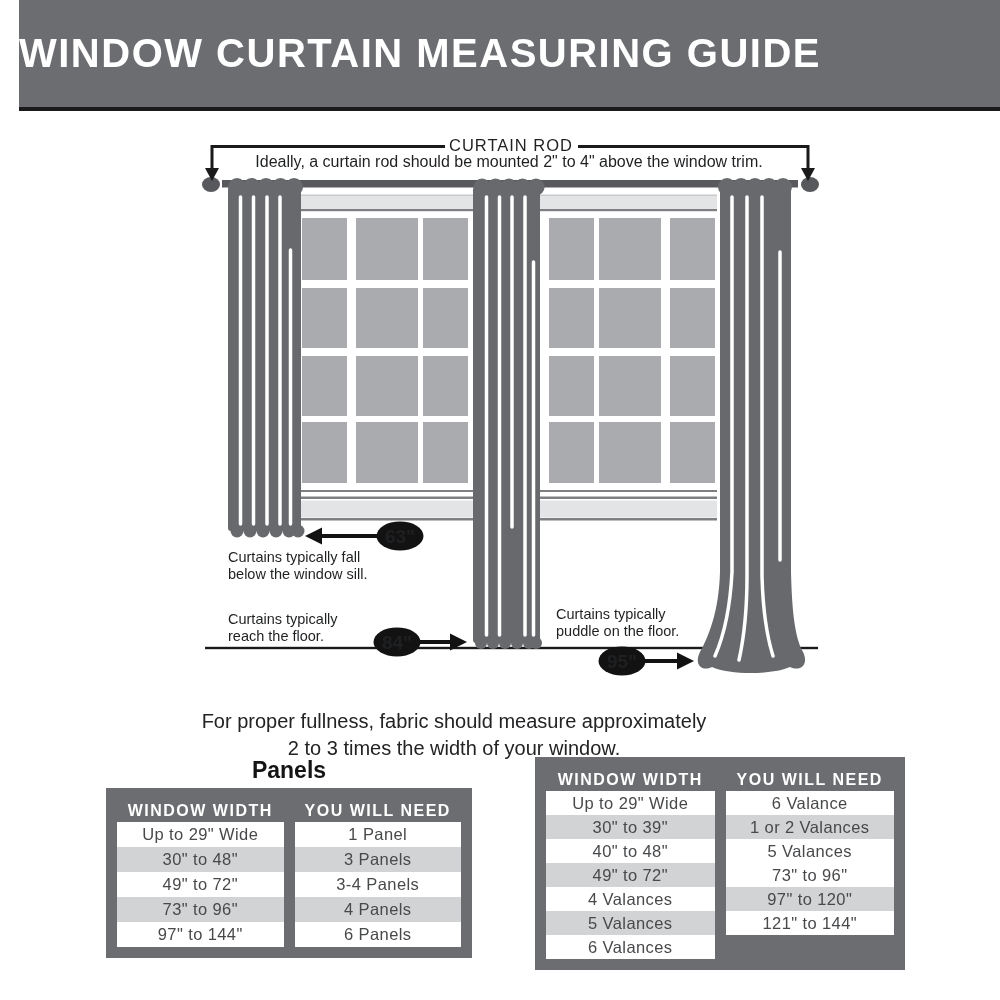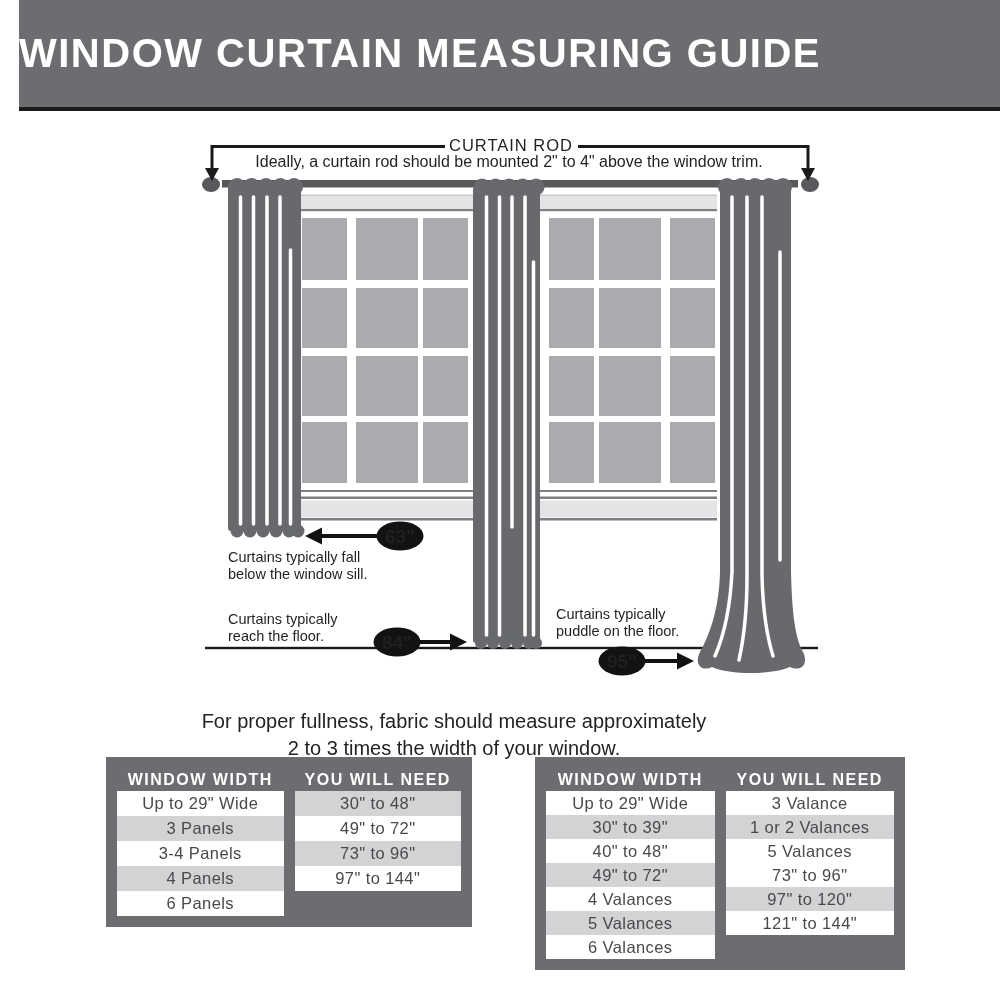--- a/index.html
+++ b/index.html
@@ -199,41 +199,43 @@
       <text class="badge-text" x="622" y="668" text-anchor="middle">95"</text>
     </g>
   </svg>
 
   <div class="fullness">
     <div>For proper fullness, fabric should measure approximately</div>
     <div>2 to 3 times the width of your window.</div>
   </div>
 
   <section class="tbl panels">
+    <h2>Panels</h2>
     <div class="grid">
       <div class="hcell">WINDOW WIDTH</div>
       <div class="hcell">YOU WILL NEED</div>
       <div class="cell">Up to 29" Wide</div>
+      <div class="cell">1 Panel</div>
       <div class="cell alt">30" to 48"</div>
       <div class="cell alt">3 Panels</div>
       <div class="cell">49" to 72"</div>
       <div class="cell">3-4 Panels</div>
       <div class="cell alt">73" to 96"</div>
       <div class="cell alt">4 Panels</div>
       <div class="cell">97" to 144"</div>
       <div class="cell">6 Panels</div>
     </div>
   </section>
 
   <section class="tbl valances">
     <div class="grid">
       <div class="hcell">WINDOW WIDTH</div>
       <div class="hcell">YOU WILL NEED</div>
       <div class="cell">Up to 29" Wide</div>
-      <div class="cell">3 Valance</div>
+      <div class="cell">6 Valance</div>
       <div class="cell alt">30" to 39"</div>
       <div class="cell alt">1 or 2 Valances</div>
       <div class="cell">40" to 48"</div>
       <div class="cell">5 Valances</div>
       <div class="cell alt">49" to 72"</div>
       <div class="cell">73" to 96"</div>
       <div class="cell">4 Valances</div>
       <div class="cell alt">97" to 120"</div>
       <div class="cell alt">5 Valances</div>
       <div class="cell">121" to 144"</div>

